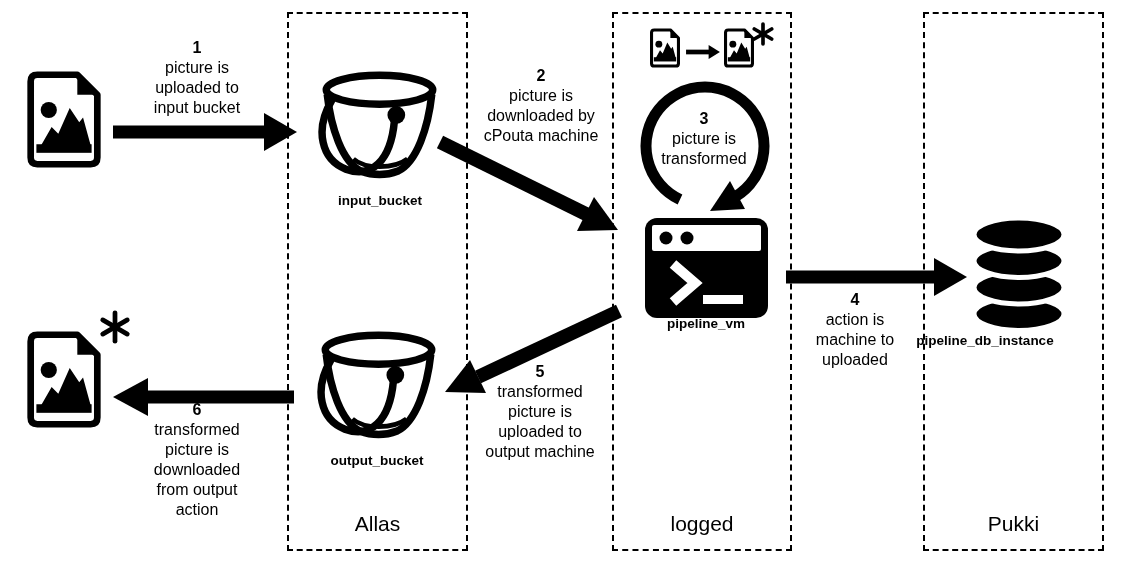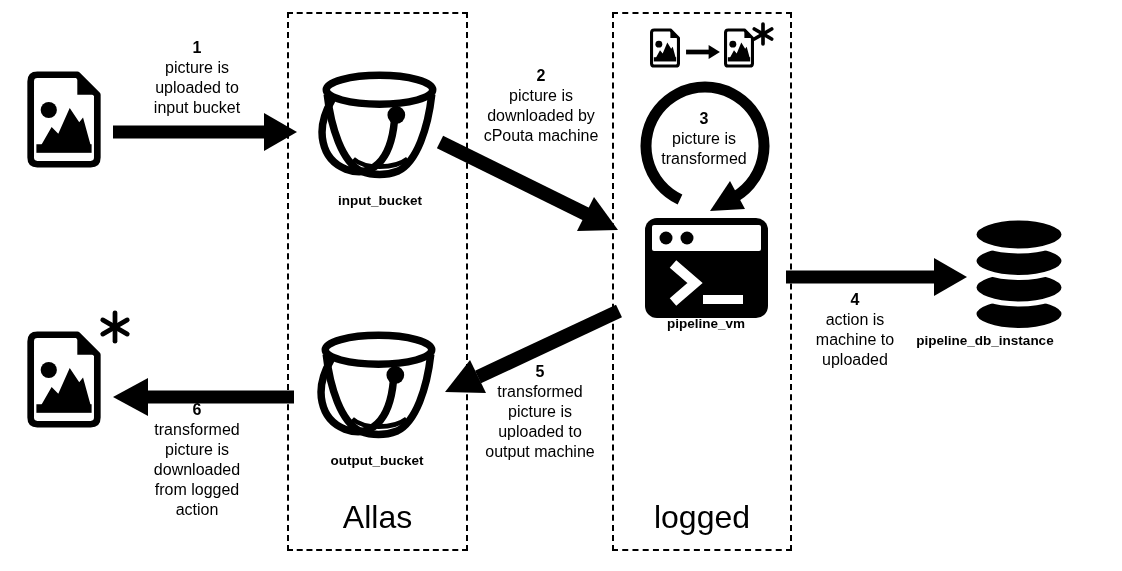--- a/index.html
+++ b/index.html
@@ -5,21 +5,21 @@
   html,body { margin:0; padding:0; background:#ffffff; }
   #canvas {
     position:relative; width:1122px; height:571px; background:#ffffff;
     font-family:"Liberation Sans","DejaVu Sans",sans-serif; color:#000;
     overflow:hidden;
   }
   .layer { position:absolute; left:0; top:0; pointer-events:none; }
   .zone { position:absolute; border:2px dashed #000; box-sizing:border-box; }
   .zone-label {
     position:absolute; left:50%; bottom:13px; transform:translateX(-50%);
-    font-size:32px; white-space:nowrap;
+    font-size:21px; white-space:nowrap;
   }
   .step {
     position:absolute; transform:translateX(-50%); text-align:center;
     font-size:16px; line-height:20px; white-space:nowrap;
   }
   .step .num { font-weight:bold; }
   .node-label {
     position:absolute; transform:translateX(-50%); font-weight:bold;
     font-size:13.5px; white-space:nowrap;
   }
@@ -51,20 +51,23 @@
       <line x1="294" y1="397" x2="146" y2="397" stroke="#000" stroke-width="13"></line>
       <polygon points="148,378 113,397 148,416" fill="#000"></polygon>
     </g>
   </svg>
 
   <div class="zone" style="left:287px; top:12px; width:181px; height:539px">
     <div class="zone-label">Allas</div>
   </div>
   <div class="zone" style="left:612px; top:12px; width:180px; height:539px">
     <div class="zone-label">logged</div>
+  </div>
+  <div class="zone" style="left:923px; top:12px; width:181px; height:539px">
+    <div class="zone-label">Pukki</div>
   </div>
 
   <svg class="icon" style="left:22px; top:70px" width="84" height="99" viewBox="0 0 88 104">
     <path d="M16,5 H58 L79,26 V92 Q79,99 72,99 H16 Q9,99 9,92 V12 Q9,5 16,5 Z" fill="#fff" stroke="#000" stroke-width="7" stroke-linejoin="round"></path>
     <polygon points="58,5 58,26 79,26" fill="#000"></polygon>
     <circle cx="28" cy="42" r="8.5" fill="#000"></circle>
     <rect x="15" y="78" width="58" height="9" fill="#000"></rect>
     <polygon points="20,79 31,60 38,67 50,40 60,55 64,50 72,79" fill="#000"></polygon>
   </svg>
 
@@ -184,17 +187,17 @@
     <div>picture is</div>
     <div>uploaded to</div>
     <div>output machine</div>
   </div>
 
   <div class="step" style="left:197px; top:400px">
     <div class="num">6</div>
     <div>transformed</div>
     <div>picture is</div>
     <div>downloaded</div>
-    <div>from logged</div>
+    <div>from output</div>
     <div>action</div>
   </div>
 
 </div>
 
 </body></html>

